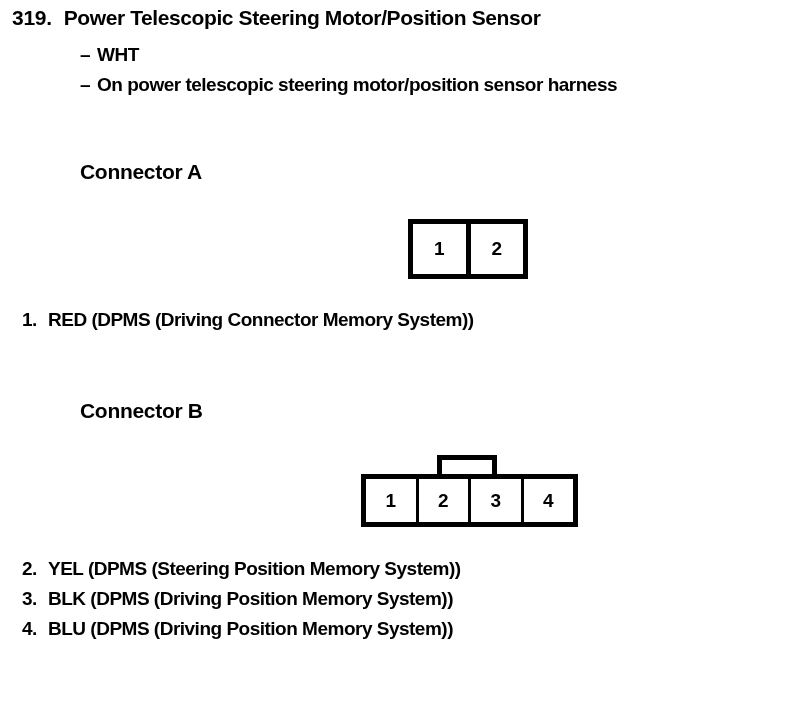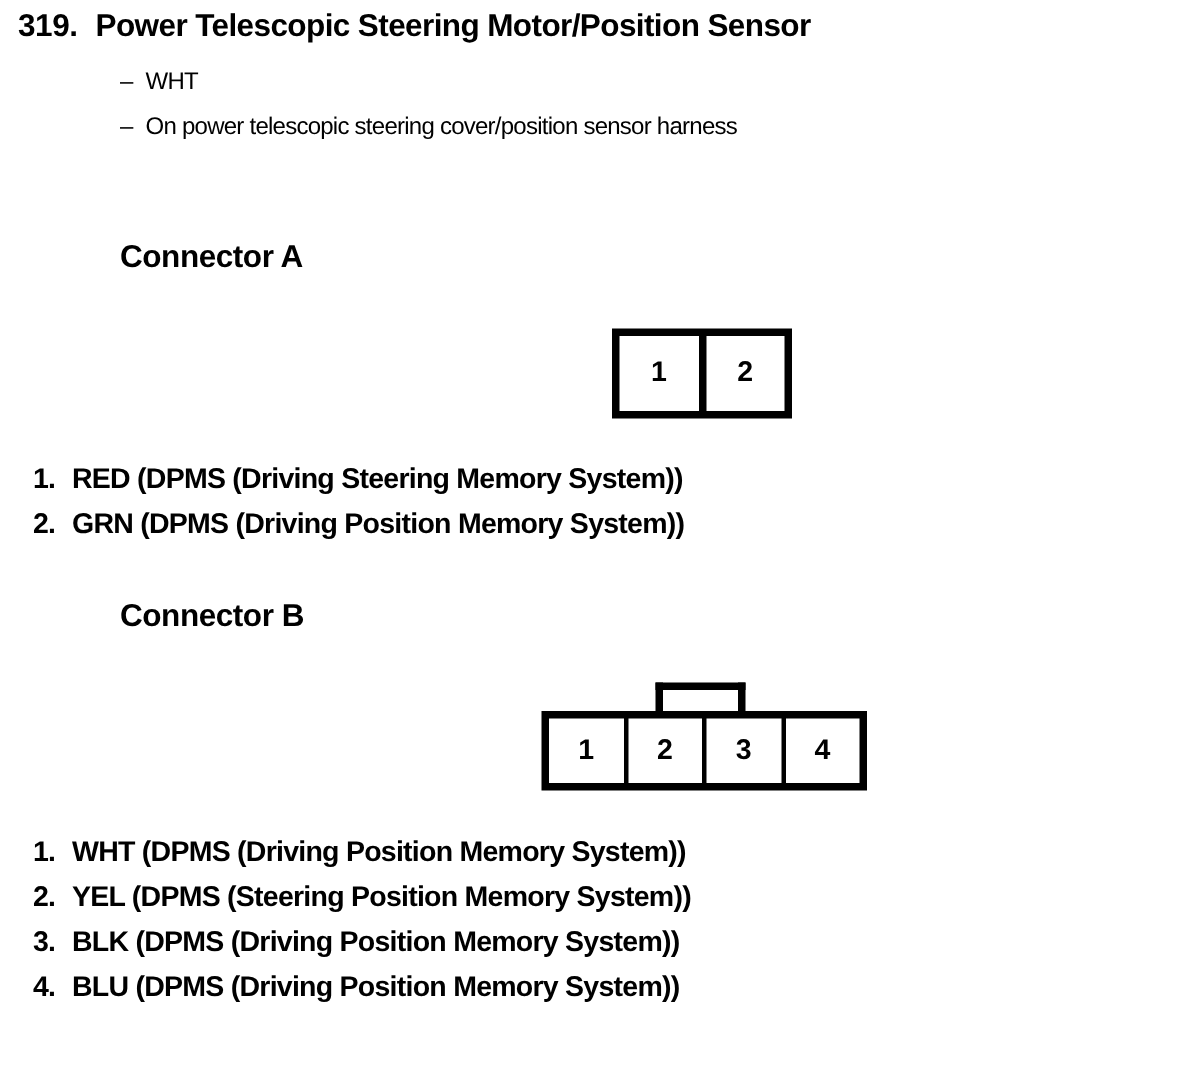--- a/index.html
+++ b/index.html
@@ -39,22 +39,22 @@
     letter-spacing: -0.4px;
   }
 
   .bullet-list {
     position: absolute;
     left: 80px;
     top: 40px;
     width: 710px;
   }
   .bullet-line {
-    font-size: 16px;
-    font-weight: normal;
+    font-size: 19px;
+    font-weight: bold;
     letter-spacing: -0.5px;
     line-height: 30px;
     white-space: nowrap;
   }
   .bullet-dash {
     display: inline-block;
     width: 17px;
   }
 
   
@@ -157,57 +157,51 @@
 <div class="title-row">
   <span class="title-num">319.</span>
   <span class="title-text">Power Telescopic Steering Motor/Position Sensor</span>
 </div>
 
 <div class="bullet-list">
   <div class="bullet-line">
     <span class="bullet-dash">–</span><span>WHT</span>
   </div>
   <div class="bullet-line">
-    <span class="bullet-dash">–</span><span>On power telescopic steering cover/position sensor harness</span>
+    <span class="bullet-dash">–</span><span>On power telescopic steering motor/position sensor harness</span>
   </div>
 </div>
 
 <div class="section-heading" id="heading-a">Connector A</div>
 
 <div class="connector" id="connector-a">
   <div class="pin">1</div>
   <div class="pin">2</div>
 </div>
 
 <div class="pin-list" id="pin-list-a">
   <div class="pin-row">
-    <span class="pin-index">1.</span><span>RED (DPMS (Driving Steering Memory System))</span>
-  </div>
-  <div class="pin-row">
-    <span class="pin-index">2.</span><span>GRN (DPMS (Driving Position Memory System))</span>
+    <span class="pin-index">1.</span><span>RED (DPMS (Driving Connector Memory System))</span>
   </div>
 </div>
 
 <div class="section-heading" id="heading-b">Connector B</div>
 
 <div id="connector-b-wrap">
   <div id="connector-b-tab"></div>
   <div class="connector" id="connector-b">
     <div class="pin">1</div>
     <div class="pin">2</div>
     <div class="pin">3</div>
     <div class="pin">4</div>
   </div>
 </div>
 
 <div class="pin-list" id="pin-list-b">
   <div class="pin-row">
-    <span class="pin-index">1.</span><span>WHT (DPMS (Driving Position Memory System))</span>
-  </div>
-  <div class="pin-row">
     <span class="pin-index">2.</span><span>YEL (DPMS (Steering Position Memory System))</span>
   </div>
   <div class="pin-row">
     <span class="pin-index">3.</span><span>BLK (DPMS (Driving Position Memory System))</span>
   </div>
   <div class="pin-row">
     <span class="pin-index">4.</span><span>BLU (DPMS (Driving Position Memory System))</span>
   </div>
 </div>
 

